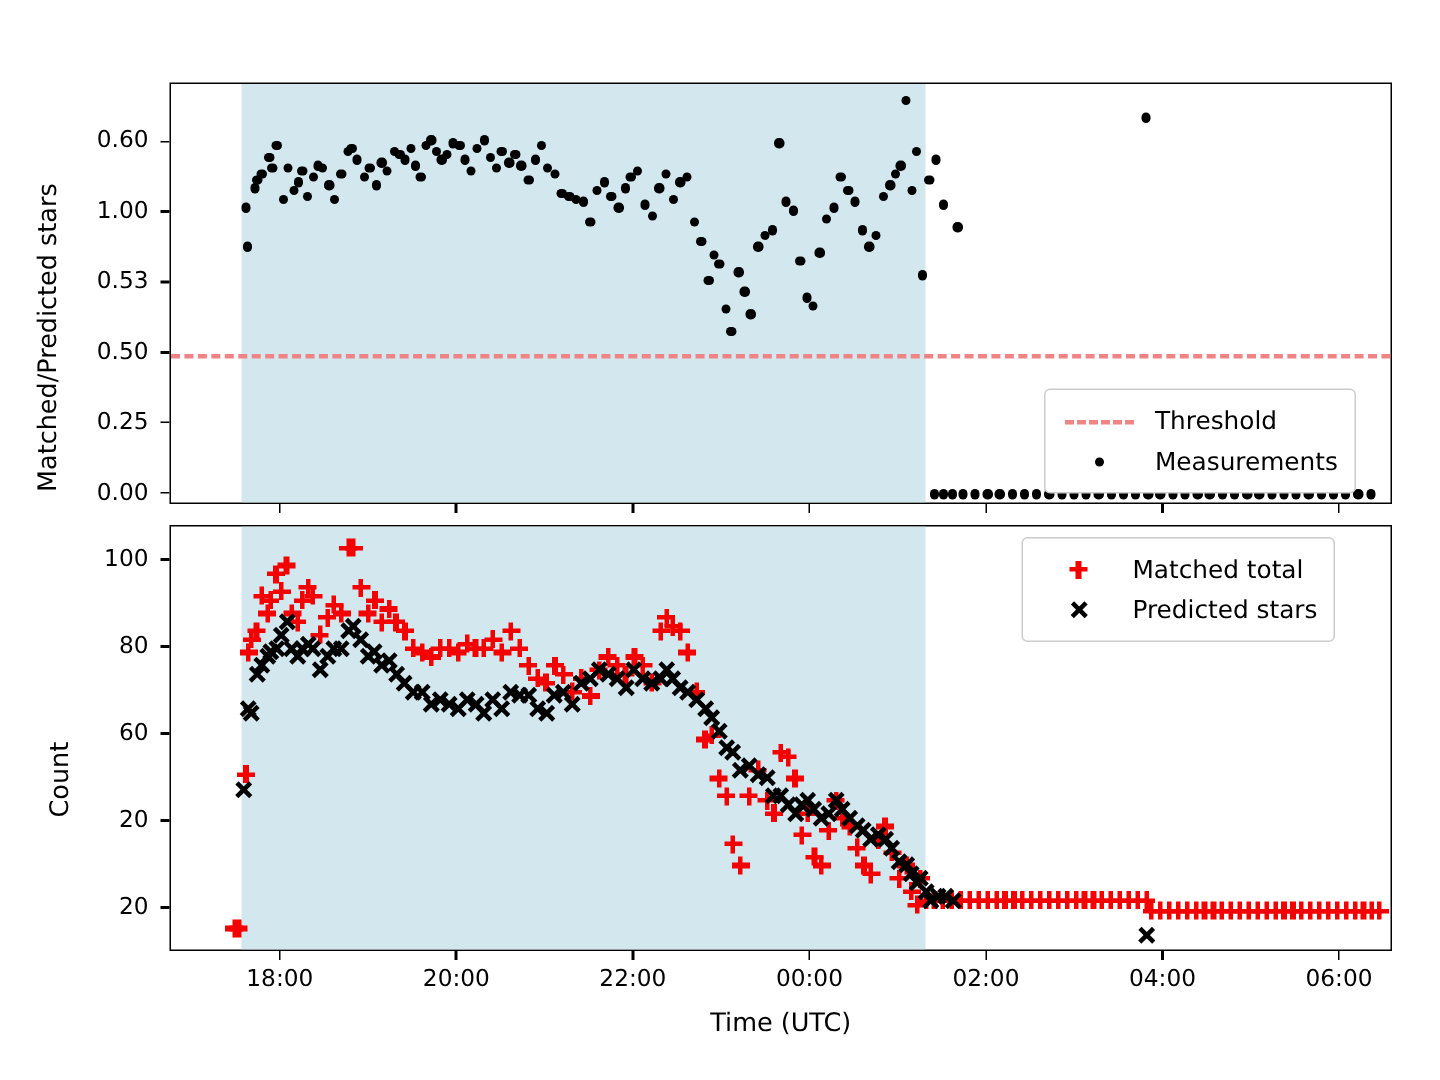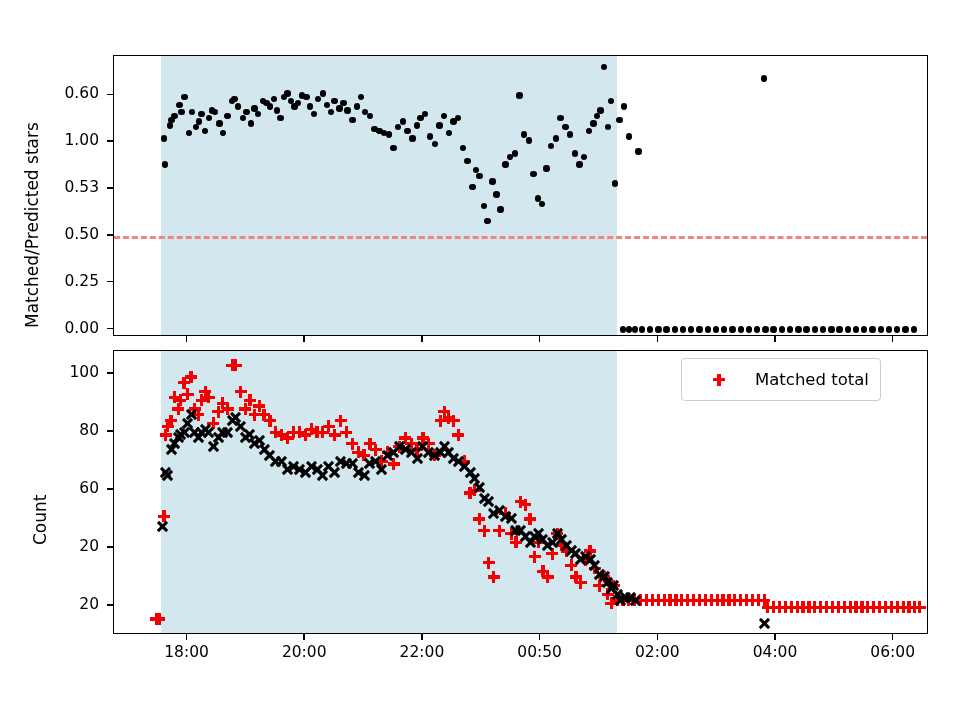--- a/index.html
+++ b/index.html
@@ -47,20 +47,21 @@
   #legend-bottom{left:681px;top:358px;}
 </style>
 </head>
 <body>
 
 <div id="figure">
 
 
   <div class="ylabel" id="ylabel-top">Matched/Predicted stars</div>
   <div class="ylabel" id="ylabel-bottom">Count</div>
+  <div id="xlabel">Time (UTC)</div>
 
   <div class="panel" id="panel-top">
       <div class="shade" style="left: 47.0758px; width: 456.047px; background: rgb(211, 231, 239);"></div>
       <div class="thresh" style="top: 179.84px; border-top-color: rgb(240, 131, 131);"></div>
       <div class="pt" style="left: 50.0181px; top: 82.4267px;"></div>
       <div class="pt" style="left: 51.1949px; top: 108.653px;"></div>
       <div class="pt" style="left: 55.9025px; top: 69.3133px;"></div>
       <div class="pt" style="left: 57.6679px; top: 63.6933px;"></div>
       <div class="pt" style="left: 60.6101px; top: 59.9467px;"></div>
       <div class="pt" style="left: 65.3177px; top: 48.7067px;"></div>
@@ -1205,30 +1206,53 @@
       <div class="mk cross" style="left: 521.953px; top: 249.224px;">
         <span class="a"></span>
         <span class="b"></span>
       </div>
       <div class="mk cross" style="left: 650.235px; top: 272.408px;">
         <span class="a"></span>
         <span class="b"></span>
       </div>
     </div>
 
+  <div class="legend" id="legend-top">
+    <div class="legend-row">
+      <span class="legend-key">
+          <span class="key-dash"></span>
+        </span>
+      <span class="legend-text">Threshold</span>
+    </div>
+    <div class="legend-row">
+      <span class="legend-key">
+          <span class="key-dot"></span>
+        </span>
+      <span class="legend-text">Measurements</span>
+    </div>
+  </div>
 
   <div class="legend" id="legend-bottom">
     <div class="legend-row">
       <span class="legend-key">
         <span class="mk plus" style="left:26px;top:10px">
           <span class="h"></span>
             <span class="v"></span>
         </span>
       </span>
       <span class="legend-text">Matched total</span>
+    </div>
+    <div class="legend-row">
+      <span class="legend-key">
+        <span class="mk cross" style="left:26px;top:10px">
+          <span class="a"></span>
+            <span class="b"></span>
+        </span>
+      </span>
+      <span class="legend-text">Predicted stars</span>
     </div>
   </div>
 
 <div class="ytick-mark" style="left: 107px; top: 327.707px;"></div>
     <div class="ytick-label" style="left: 41px; top: 320.507px;">0.00</div>
     <div class="ytick-mark" style="left: 107px; top: 280.873px;"></div>
     <div class="ytick-label" style="left: 41px; top: 273.673px;">0.25</div>
     <div class="ytick-mark" style="left: 107px; top: 234.04px;"></div>
     <div class="ytick-label" style="left: 41px; top: 226.84px;">0.50</div>
     <div class="ytick-mark" style="left: 107px; top: 187.207px;"></div>
@@ -1251,21 +1275,21 @@
     <div class="xtick-mark" style="left: 185.756px; top: 634px;"></div>
     <div class="xtick-label" style="left: 151.556px; top: 645px;">18:00</div>
     <div class="xtick-mark" style="left: 303.445px; top: 336px;"></div>
     <div class="xtick-mark" style="left: 303.445px; top: 634px;"></div>
     <div class="xtick-label" style="left: 269.245px; top: 645px;">20:00</div>
     <div class="xtick-mark" style="left: 421.135px; top: 336px;"></div>
     <div class="xtick-mark" style="left: 421.135px; top: 634px;"></div>
     <div class="xtick-label" style="left: 386.935px; top: 645px;">22:00</div>
     <div class="xtick-mark" style="left: 538.825px; top: 336px;"></div>
     <div class="xtick-mark" style="left: 538.825px; top: 634px;"></div>
-    <div class="xtick-label" style="left: 504.625px; top: 645px;">00:50</div>
+    <div class="xtick-label" style="left: 504.625px; top: 645px;">00:00</div>
     <div class="xtick-mark" style="left: 656.514px; top: 336px;"></div>
     <div class="xtick-mark" style="left: 656.514px; top: 634px;"></div>
     <div class="xtick-label" style="left: 622.314px; top: 645px;">02:00</div>
     <div class="xtick-mark" style="left: 774.204px; top: 336px;"></div>
     <div class="xtick-mark" style="left: 774.204px; top: 634px;"></div>
     <div class="xtick-label" style="left: 740.004px; top: 645px;">04:00</div>
     <div class="xtick-mark" style="left: 891.893px; top: 336px;"></div>
     <div class="xtick-mark" style="left: 891.893px; top: 634px;"></div>
     <div class="xtick-label" style="left: 857.693px; top: 645px;">06:00</div>
   </div>

